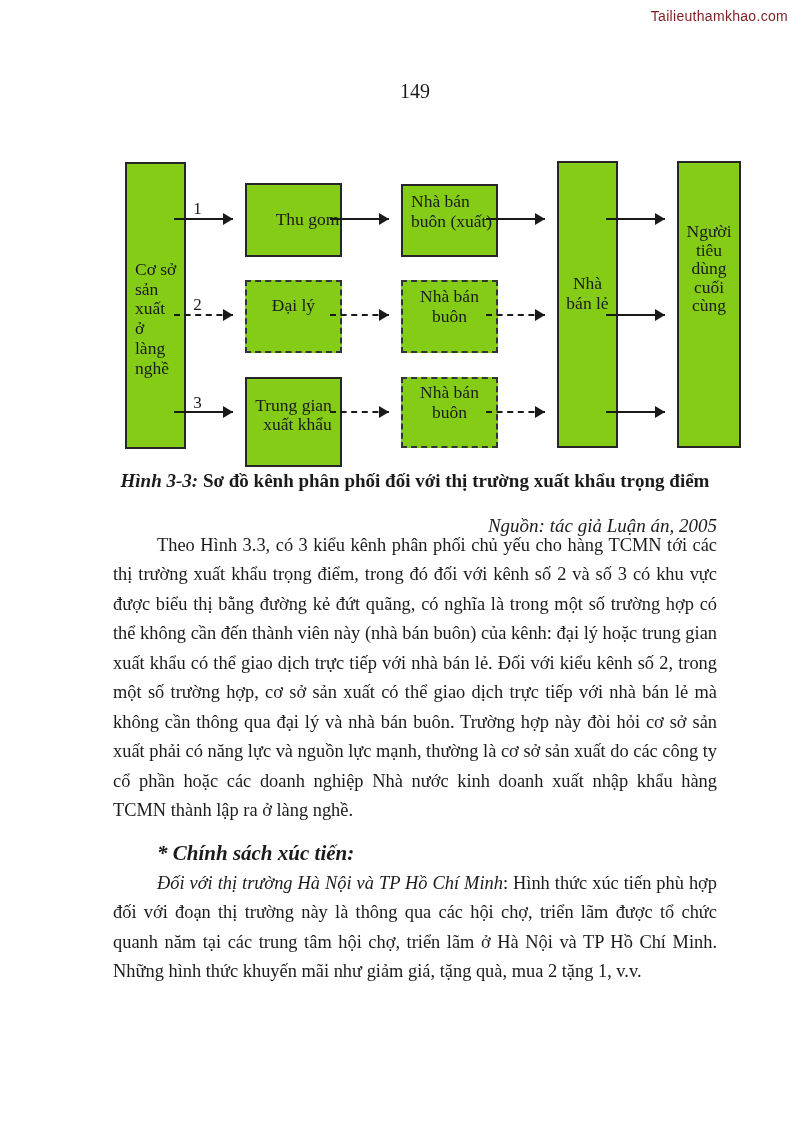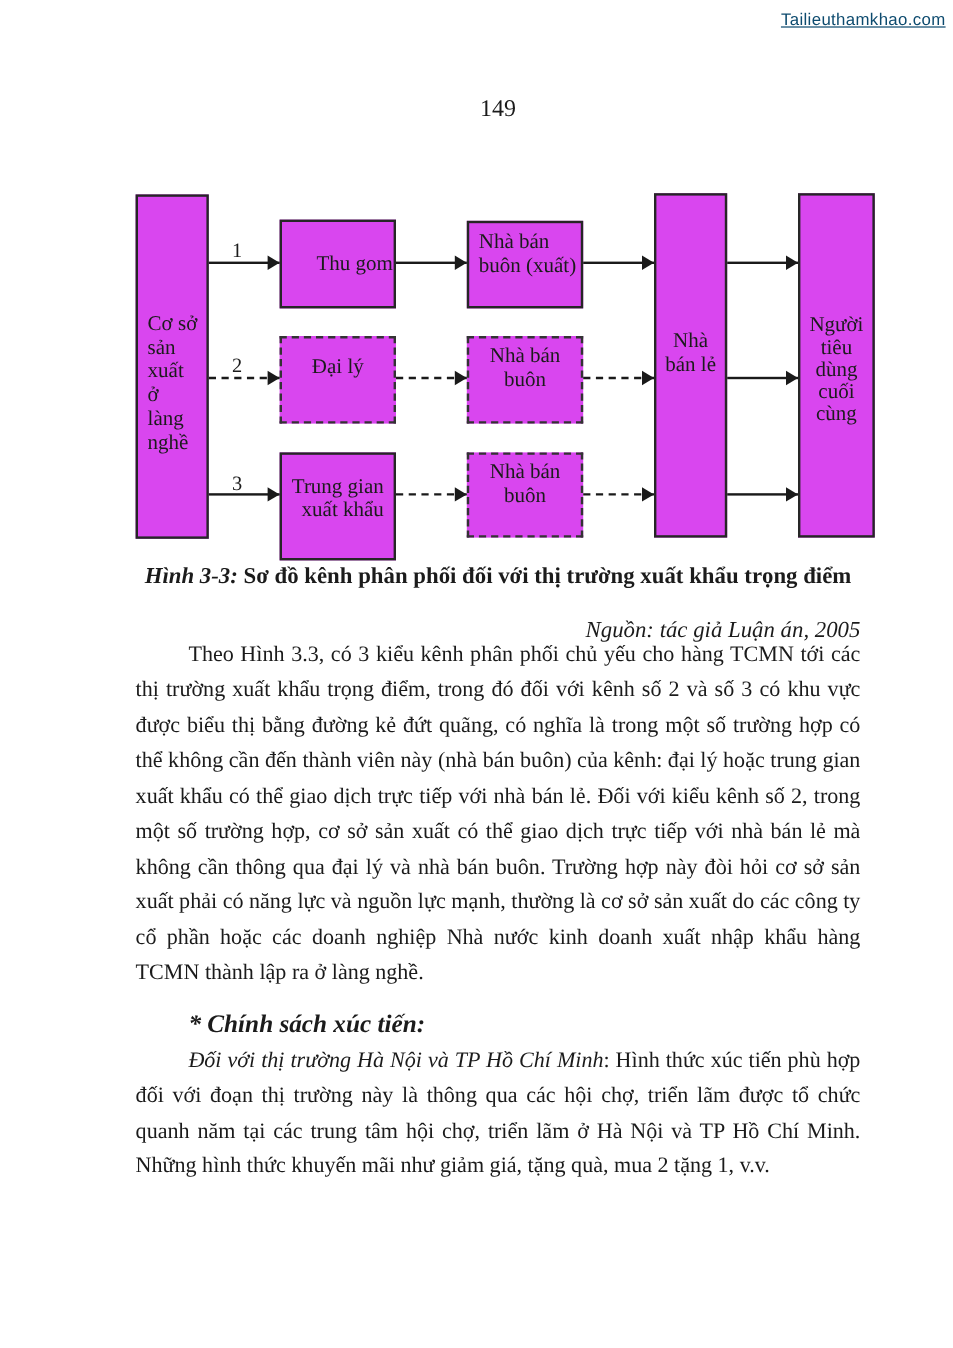--- a/index.html
+++ b/index.html
@@ -8,46 +8,47 @@
     width:794px;height:1123px;
     background:#ffffff;
     font-family:"Liberation Serif","DejaVu Serif",serif;
     color:#1b1b1b;
     overflow:hidden;
   }
   
   .watermark{
     position:absolute;top:8px;right:6px;
     font-family:"Liberation Sans","DejaVu Sans",sans-serif;
-    font-size:14px;color:#0c4a6e;letter-spacing:.3px;text-decoration:underline;
+    font-size:14px;color:#7f1d1d;letter-spacing:.3px;
   }
   .page-number{
     position:absolute;left:113px;top:80px;width:604px;
     text-align:center;font-size:20px;
   }
   
   .dbox{
     position:absolute;
     border:2px solid #262626;
     box-sizing:border-box;
     display:flex;flex-direction:column;
     font-size:17.5px;line-height:19.5px;
-    background:#d946ef;
+    background:#84cc16;
+    margin-left:12px;
   }
   .dbox.dashed{border:2px dashed #333333;}
   .box-label{white-space:pre-line;}
   .b-producer{left:113px;top:162px;width:61px;height:287px;padding:96px 2px 0 8px;line-height:19.7px;}
   .b-thugom{left:233px;top:183px;width:97px;height:74px;align-items:center;justify-content:center;padding-left:28px;}
   .b-wsx{left:389px;top:184px;width:97px;height:73px;padding:6px 2px 0 8px;}
   .b-daily{left:233px;top:280px;width:97px;height:73px;align-items:center;padding-top:14px;}
   .b-ws2{left:389px;top:280px;width:97px;height:73px;align-items:center;padding-top:5px;text-align:center;}
   .b-trunggian{left:233px;top:377px;width:97px;height:90px;align-items:center;padding-top:17px;text-align:right;line-height:18.7px;}
   .b-ws3{left:389px;top:377px;width:97px;height:71px;align-items:center;padding-top:4px;text-align:center;}
   .b-retailer{left:545px;top:161px;width:61px;height:287px;align-items:center;padding-top:111px;text-align:center;}
-  .b-consumer{left:665px;top:161px;width:64px;height:287px;align-items:center;padding-top:98px;text-align:center;line-height:18.6px;}
+  .b-consumer{left:665px;top:161px;width:64px;height:287px;align-items:center;padding-top:59px;text-align:center;line-height:18.6px;}
   
   .arrow{position:absolute;height:0;border-top:2px solid #1a1a1a;}
   .arrow.dashed{border-top-style:dashed;}
   .arrow::after{
     content:"";position:absolute;right:0;top:-7px;
     width:0;height:0;
     border-left:10px solid #1a1a1a;
     border-top:6px solid transparent;
     border-bottom:6px solid transparent;
   }

